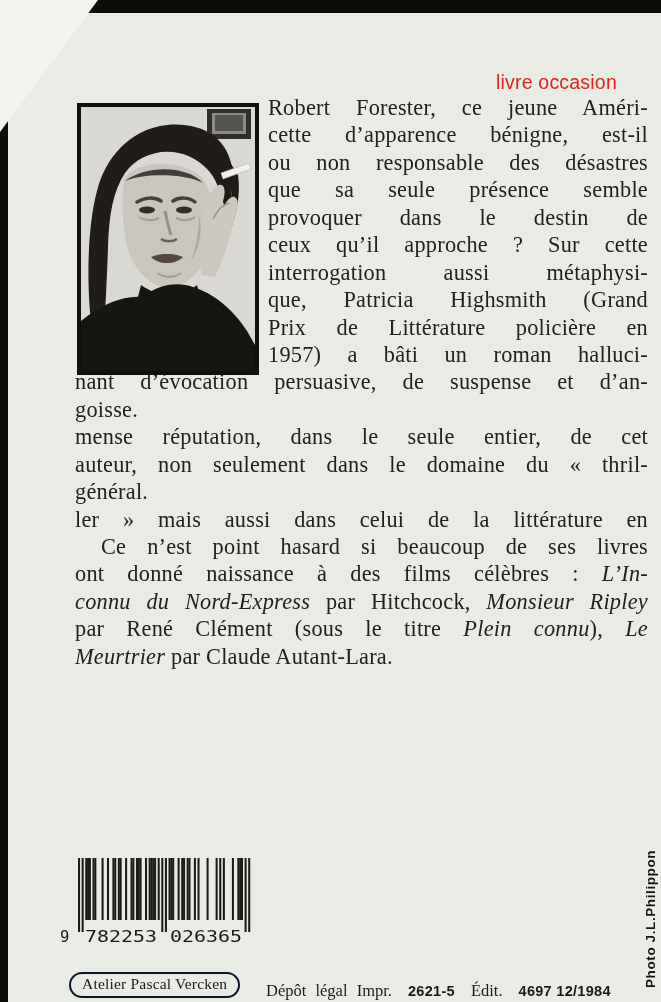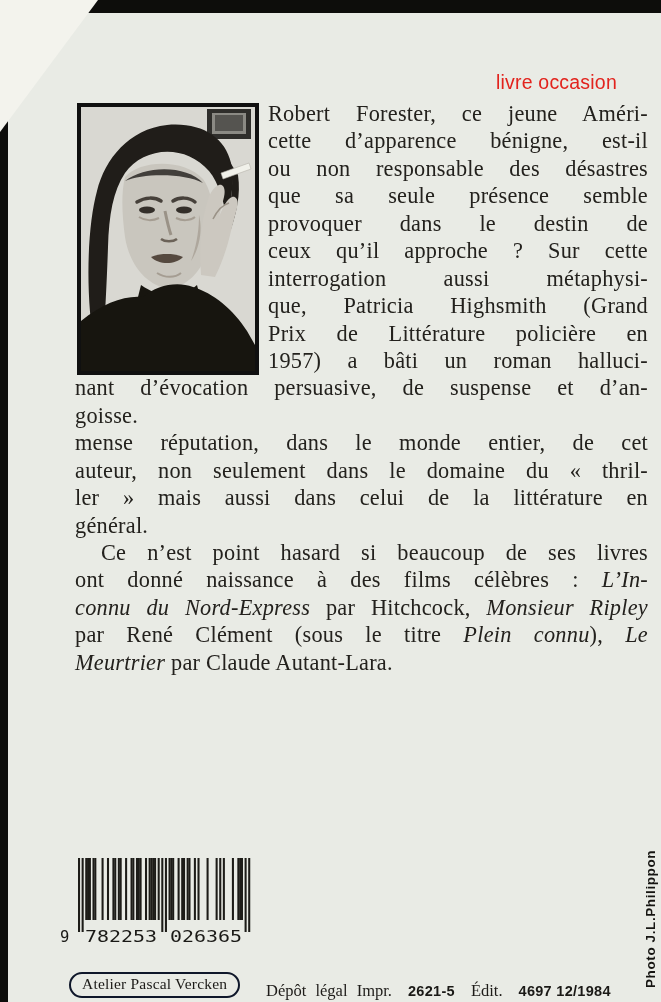--- a/index.html
+++ b/index.html
@@ -20,21 +20,21 @@
     font-family:"Liberation Sans",sans-serif;font-size:19.5px;letter-spacing:.2px;
     color:var(--red,#e2231d);
     text-align:right;
   }
   .photo{
     position:absolute;left:77px;top:103px;width:174px;height:264px;
     border:4px solid #101010;background:#d9d8d2;z-index:2;
   }
   .photo svg{display:block;}
   .body-text{
-    position:absolute;left:75px;top:100px;width:573px;z-index:1;
+    position:absolute;left:75px;top:94px;width:573px;z-index:1;
     font-size:22.3px;letter-spacing:.25px;
   }
   .tline{
     height:27.45px;line-height:27.45px;
     text-align:justify;text-align-last:justify;
   }
   .tline.narrow{margin-left:193px;}
   .tline.last{text-align-last:left;}
   .tline.indent{text-indent:26px;}
   .barcode{position:absolute;left:58px;top:858px;z-index:1;}
@@ -108,24 +108,24 @@
       <div class="tline narrow"><span>ou non responsable des désastres</span></div>
       <div class="tline narrow"><span>que sa seule présence semble</span></div>
       <div class="tline narrow"><span>provoquer dans le destin de</span></div>
       <div class="tline narrow"><span>ceux qu’il approche ? Sur cette</span></div>
       <div class="tline narrow"><span>interrogation aussi métaphysi-</span></div>
       <div class="tline narrow"><span>que, Patricia Highsmith (Grand</span></div>
       <div class="tline narrow"><span>Prix de Littérature policière en</span></div>
       <div class="tline narrow"><span>1957) a bâti un roman halluci-</span></div>
       <div class="tline"><span>nant d’évocation persuasive, de suspense et d’an-</span></div>
       <div class="tline last"><span>goisse.</span></div>
-      <div class="tline"><span>mense réputation, dans le monde entier, de cet</span></div>
+      <div class="tline"><span>mense réputation, dans le seule entier, de cet</span></div>
       <div class="tline"><span>auteur, non seulement dans le domaine du « thril-</span></div>
+      <div class="tline last"><span>général.</span></div>
       <div class="tline"><span>ler » mais aussi dans celui de la littérature en</span></div>
-      <div class="tline last"><span>général.</span></div>
       <div class="tline indent"><span>Ce n’est point hasard si beaucoup de ses livres</span></div>
       <div class="tline"><span>ont donné naissance à des films célèbres : </span><i>L’In-</i></div>
       <div class="tline"><i>connu du Nord-Express</i><span> par Hitchcock, </span><i>Monsieur Ripley</i></div>
       <div class="tline"><span>par René Clément (sous le titre </span><i>Plein connu</i><span>), </span><i>Le</i></div>
       <div class="tline last"><i>Meurtrier</i><span> par Claude Autant-Lara.</span></div>
     </div>
 
   <div class="barcode">
     <svg id="barcode-svg" width="194" height="88" viewBox="-20 0 194 88">
         <rect x="0.00" y="0" width="2.06" height="74" fill="#1d1c18"></rect>

